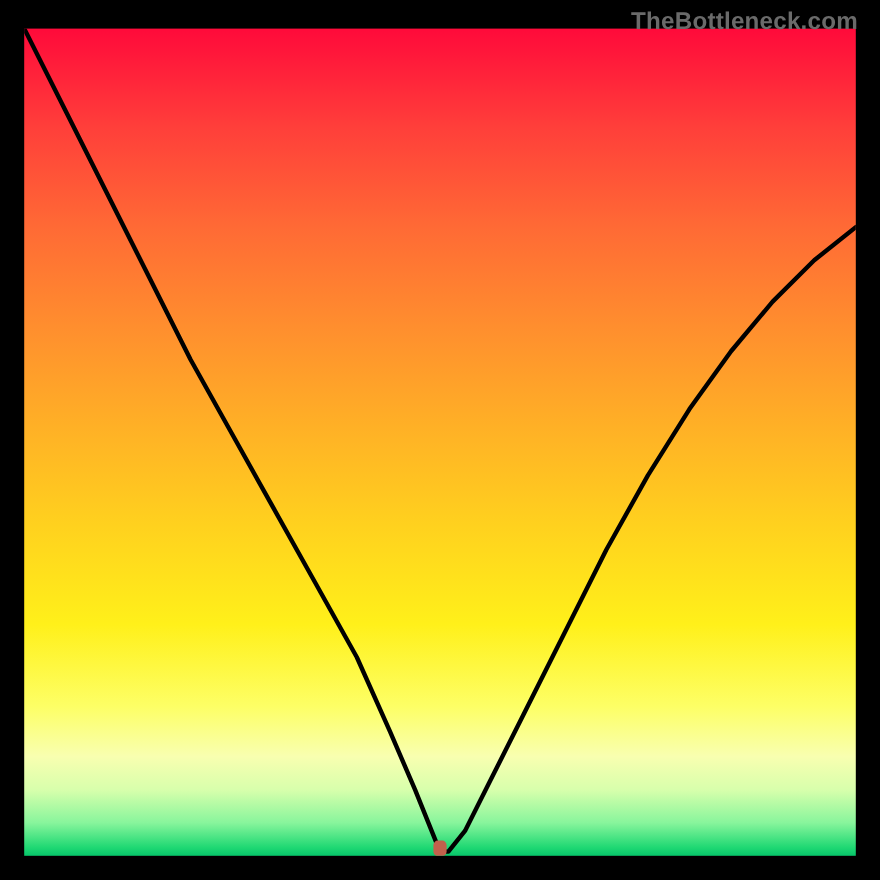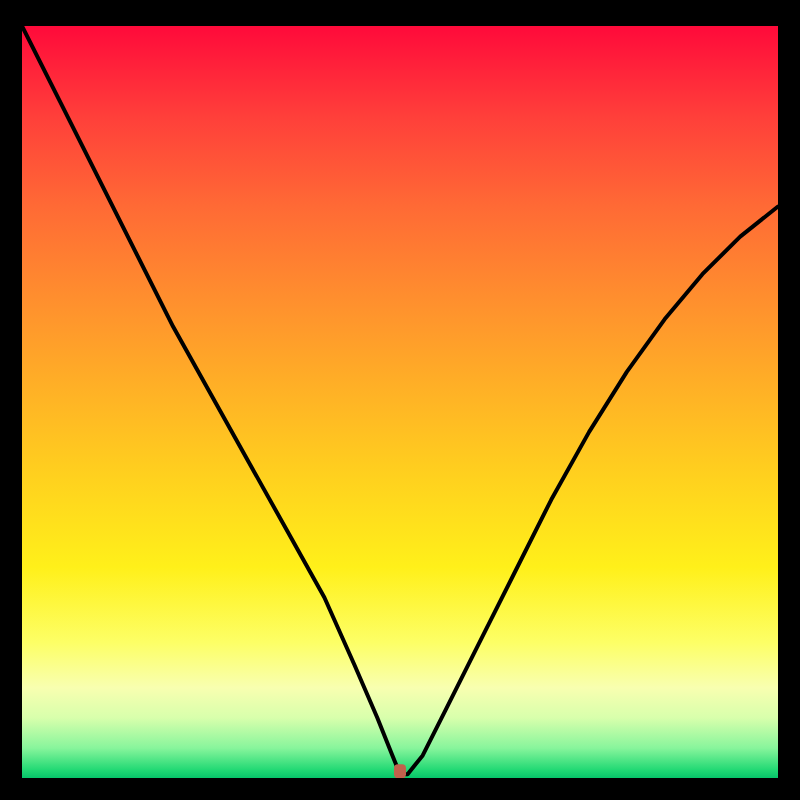--- a/index.html
+++ b/index.html
@@ -67,20 +67,21 @@
     stroke-linejoin: round;
   }
   .marker {
     fill: #c1614c;
   }
 </style>
 </head>
 <body>
 
 <div class="frame">
+  <div class="watermark">TheBottleneck.com</div>
 
   <div class="plot-area">
     <svg class="curve" viewBox="0 0 756 752" preserveAspectRatio="none">
       <path id="curve-path" class="curve-path" d="M0.0 0.0 L37.8 75.2 L75.6 150.4 L113.4 225.6 L151.2 300.8 L189.0 368.5 L226.8 436.2 L264.6 503.8 L302.4 571.5 L332.6 639.2 L355.3 691.8 L370.4 729.4 L378.0 748.2 L385.6 748.2 L400.7 729.4 L423.4 684.3 L453.6 624.2 L491.4 549.0 L529.2 473.8 L567.0 406.1 L604.8 345.9 L642.6 293.3 L680.4 248.2 L718.2 210.6 L756.0 180.5"></path>
       <rect id="marker" class="marker" rx="4" ry="4" width="12" height="14" x="372.0" y="738.2"></rect>
     </svg>
   </div>
 </div>
 
 </body></html>

